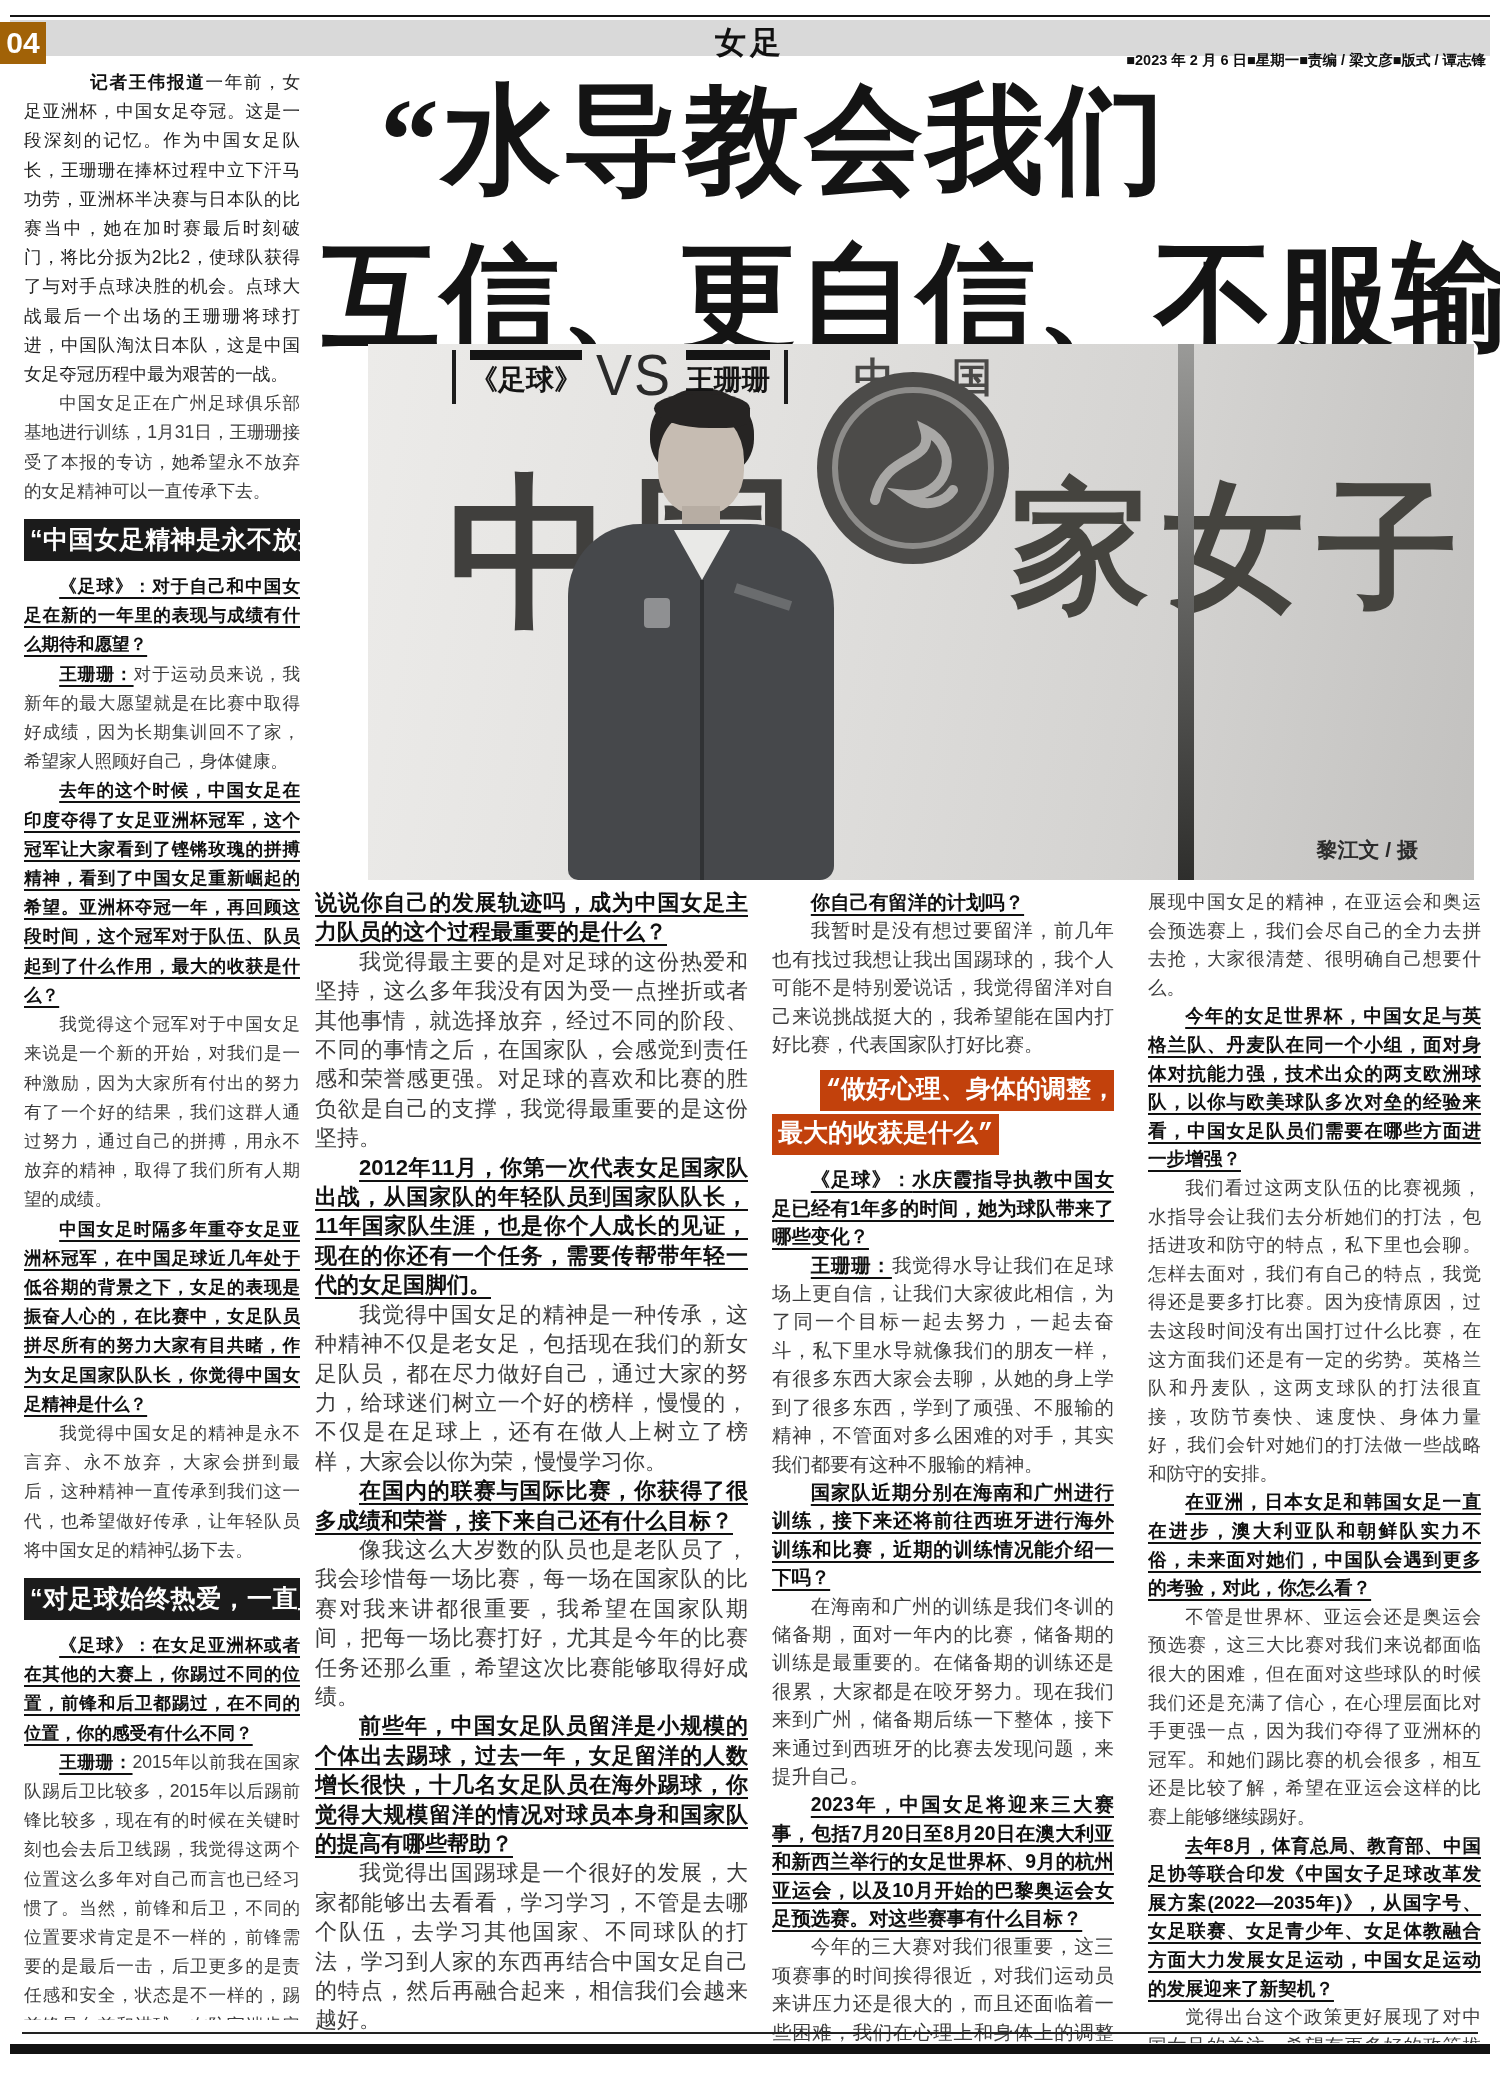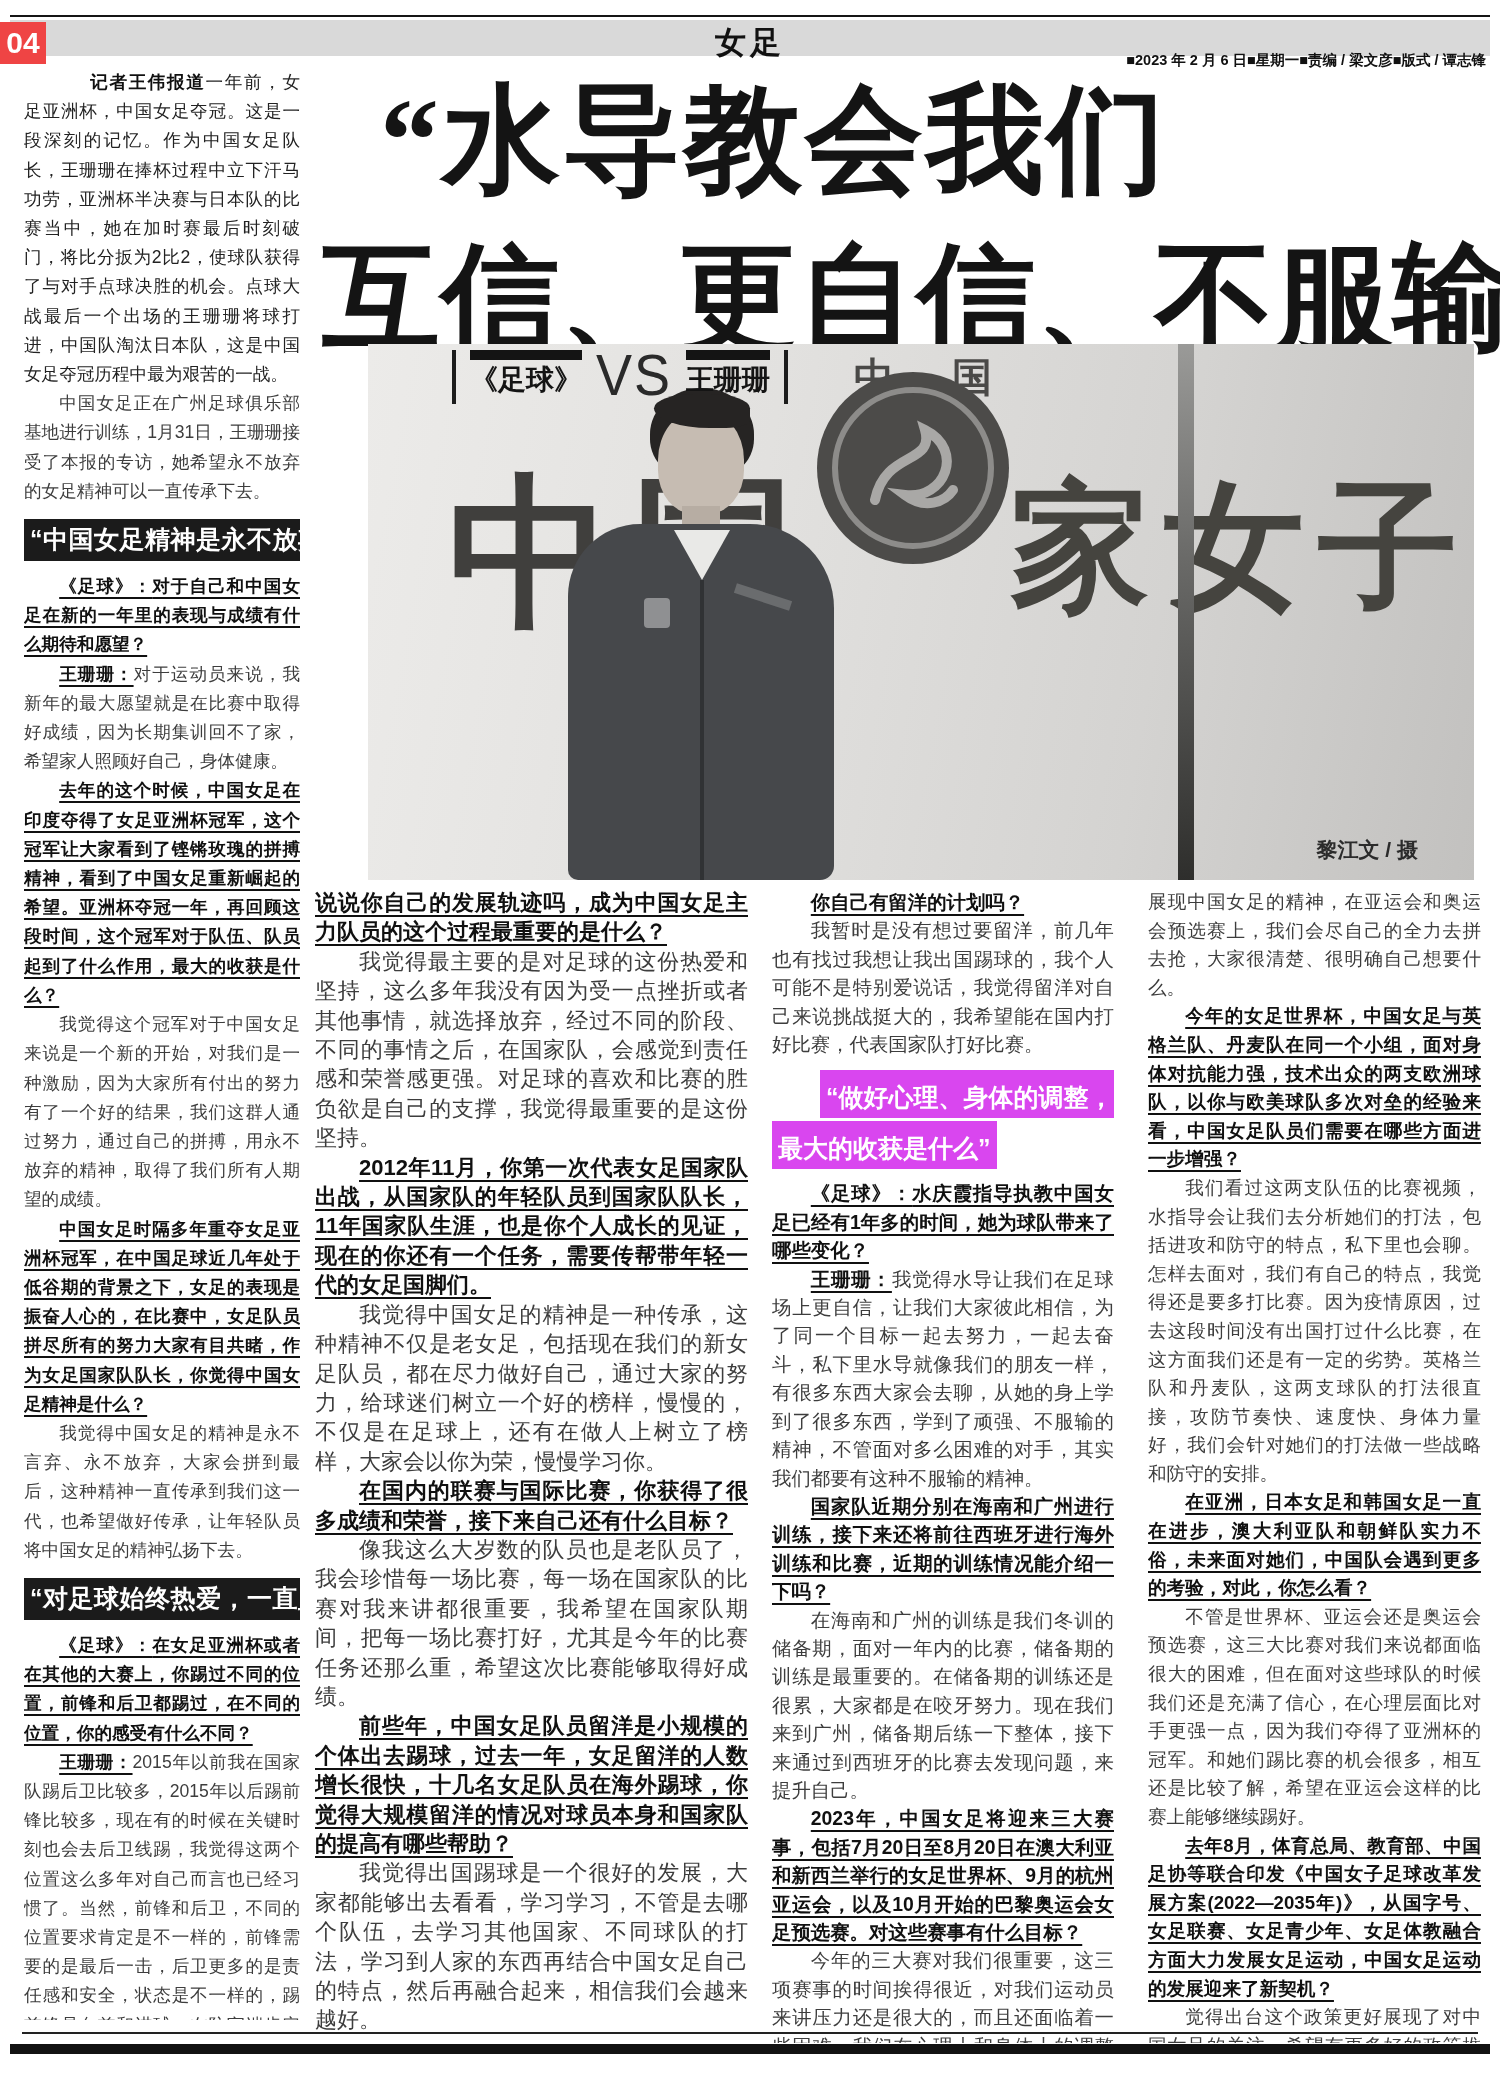--- a/index.html
+++ b/index.html
@@ -1,21 +1,21 @@
 <!DOCTYPE html>
 <html><head>
 <meta charset="utf-8">
 <style>
   html,body{margin:0;padding:0;background:#f2f2f2;}
   .page{position:relative;width:1500px;height:2077px;background:#ffffff;margin:0 auto;
         font-family:"Liberation Sans","DejaVu Sans",sans-serif;color:#222;overflow:hidden;}
   
   .top-rule{position:absolute;left:10px;top:15px;width:1480px;height:2px;background:#151515;}
   .masthead{position:absolute;left:10px;top:20px;width:1480px;height:36px;background:#d9d9d9;}
-  .page-num{position:absolute;left:0px;top:22px;width:46px;height:42px;background:#ef4444;color:#fff;
+  .page-num{position:absolute;left:0px;top:22px;width:46px;height:42px;background:#a16207;color:#fff;
             font-size:30px;font-weight:bold;display:flex;align-items:center;justify-content:center;}
   .section-title{position:absolute;left:0;top:22px;width:100%;text-align:center;
                  font-size:31px;font-weight:900;letter-spacing:4px;color:#111;}
   .masthead-meta{position:absolute;right:14px;top:33px;font-size:14.5px;color:#111;font-weight:bold;margin-top:18px;}
   
   .headline{position:absolute;left:322px;top:66px;width:1175px;
             font-family:"Liberation Serif","DejaVu Serif",serif;font-weight:900;color:#141414;}
   .headline .l1{font-size:118px;line-height:150px;padding-left:58px;letter-spacing:3px;white-space:nowrap;}
   .headline .l2{font-size:118px;line-height:150px;margin-top:8px;letter-spacing:1px;white-space:nowrap;}
   
@@ -55,22 +55,22 @@
   .col .a{color:#3d3d3d;}
   .col .a .lead{font-weight:bold;color:#101010;text-decoration:underline;text-decoration-thickness:2px;text-underline-offset:5px;}
   .col .intro .lead{font-weight:bold;color:#101010;margin-left:31px;}
   .col-1{left:24px;top:68px;width:276px;height:1952px;font-size:17.6px;line-height:29.2px;}
   .col-a{left:315px;top:888px;width:433px;height:1148px;font-size:22px;line-height:29.4px;}
   .col-b{left:772px;top:888px;width:342px;height:1155px;font-size:19.4px;line-height:28.4px;}
   .col-c{left:1148px;top:888px;width:333px;height:1155px;font-size:18.6px;line-height:28.6px;}
   .sec-head{background:#1b1b1b;color:#fff;font-weight:900;font-size:25px;line-height:25px;
             padding:8px 6px 9px 6px;margin:13px 0 11px 0;text-indent:0;letter-spacing:0.5px;white-space:nowrap;overflow:hidden;}
   .sec-head2{margin:12px 0 10px 0;text-indent:0;}
-  .sec-head2 .hl{display:table;background:#d946ef;color:#fff;font-weight:900;font-size:25px;line-height:25px;
-                 padding:15px 6px 8px 6px;white-space:nowrap;}
+  .sec-head2 .hl{display:table;background:#c2410c;color:#fff;font-weight:900;font-size:25px;line-height:25px;
+                 padding:8px 6px 8px 6px;white-space:nowrap;font-family:Liberation Mono, monospace;}
   .sec-head2 .hl1{margin-left:48px;margin-bottom:3px;}
   
   .rule-thin{position:absolute;left:22px;top:2032px;width:1456px;height:2px;background:#222;}
   .rule-thick{position:absolute;left:10px;top:2044px;width:1480px;height:10px;background:#121212;}
 </style>
 </head>
 <body>
 
 <div class="page">
 

